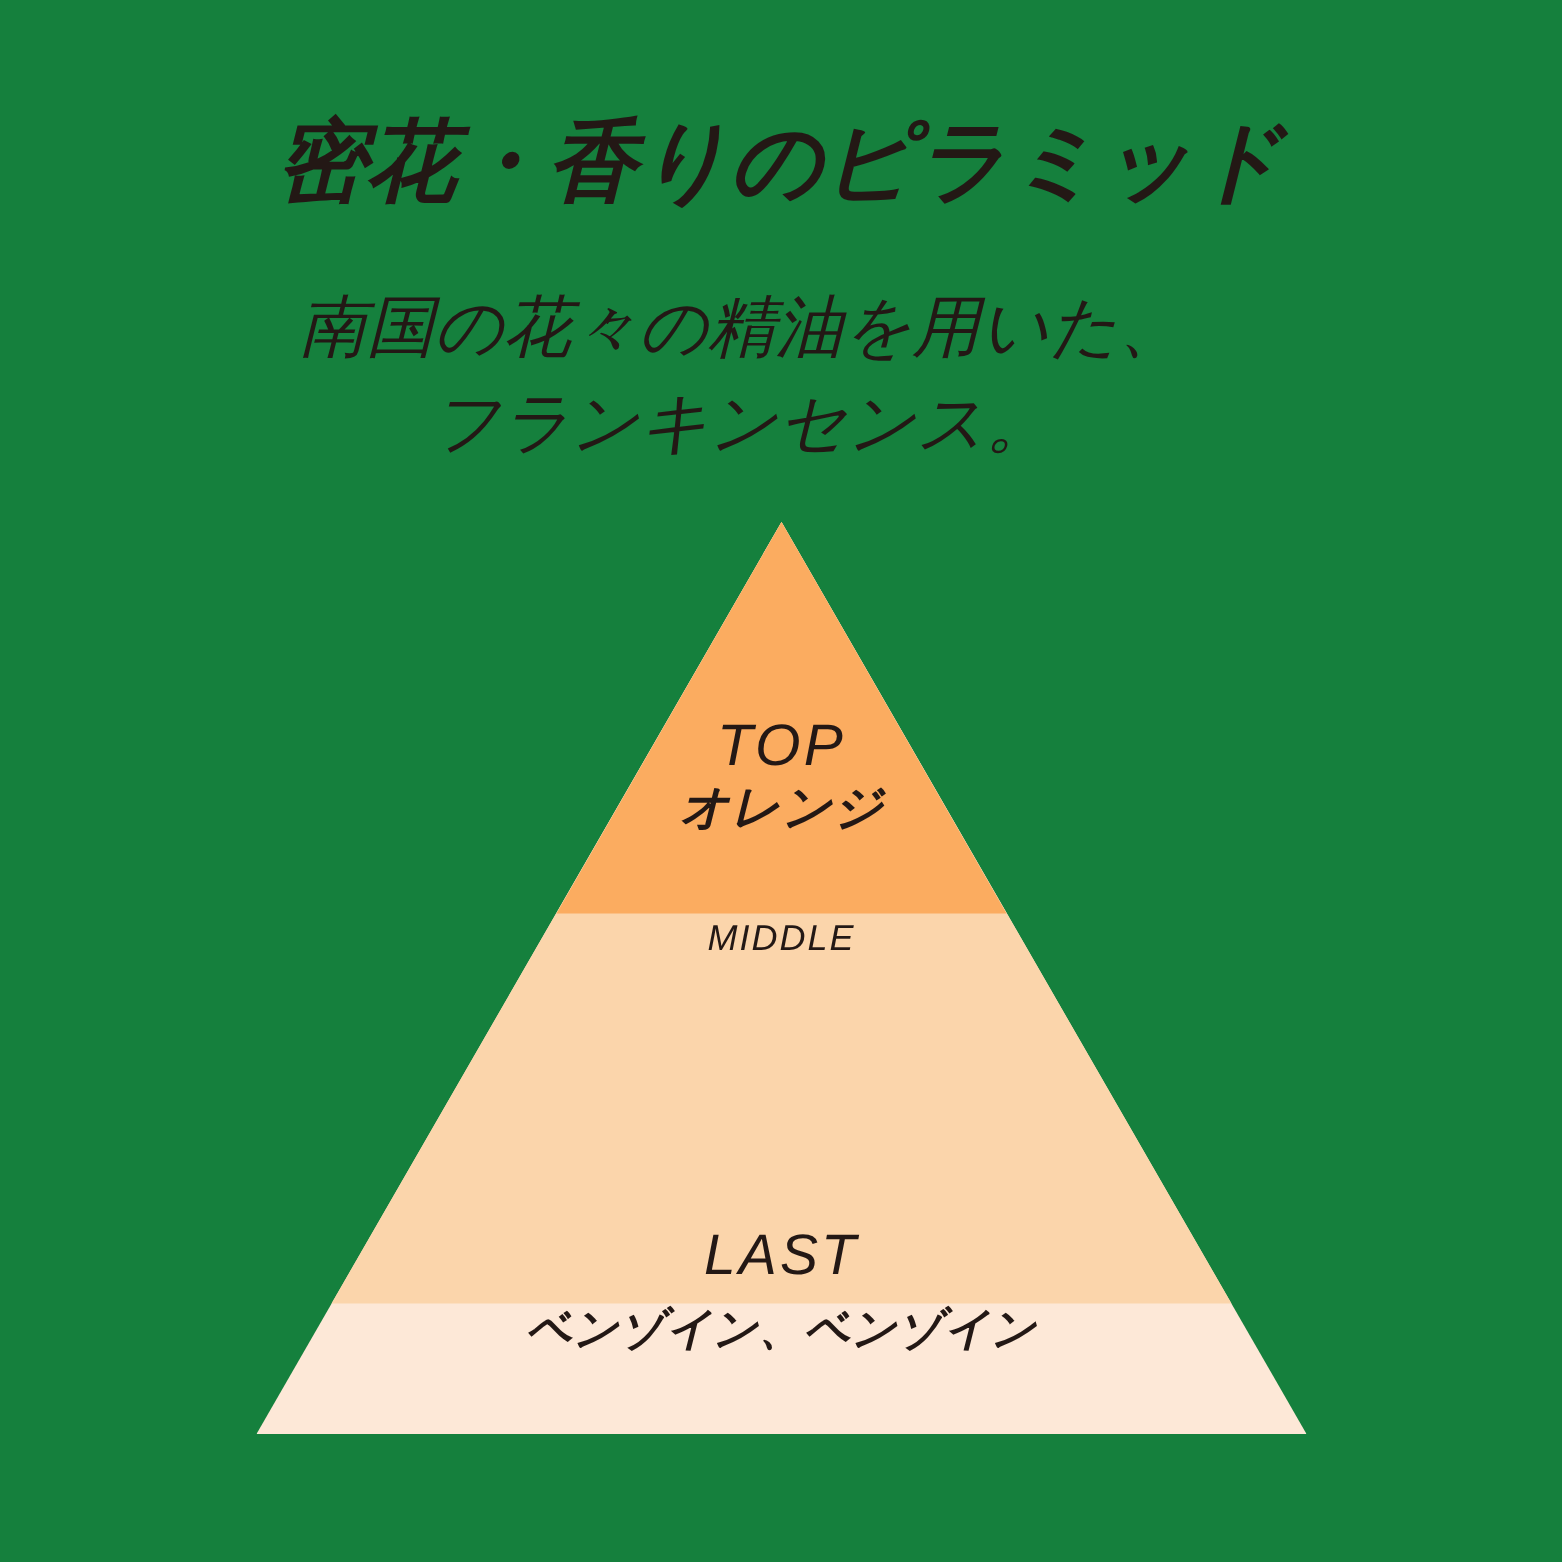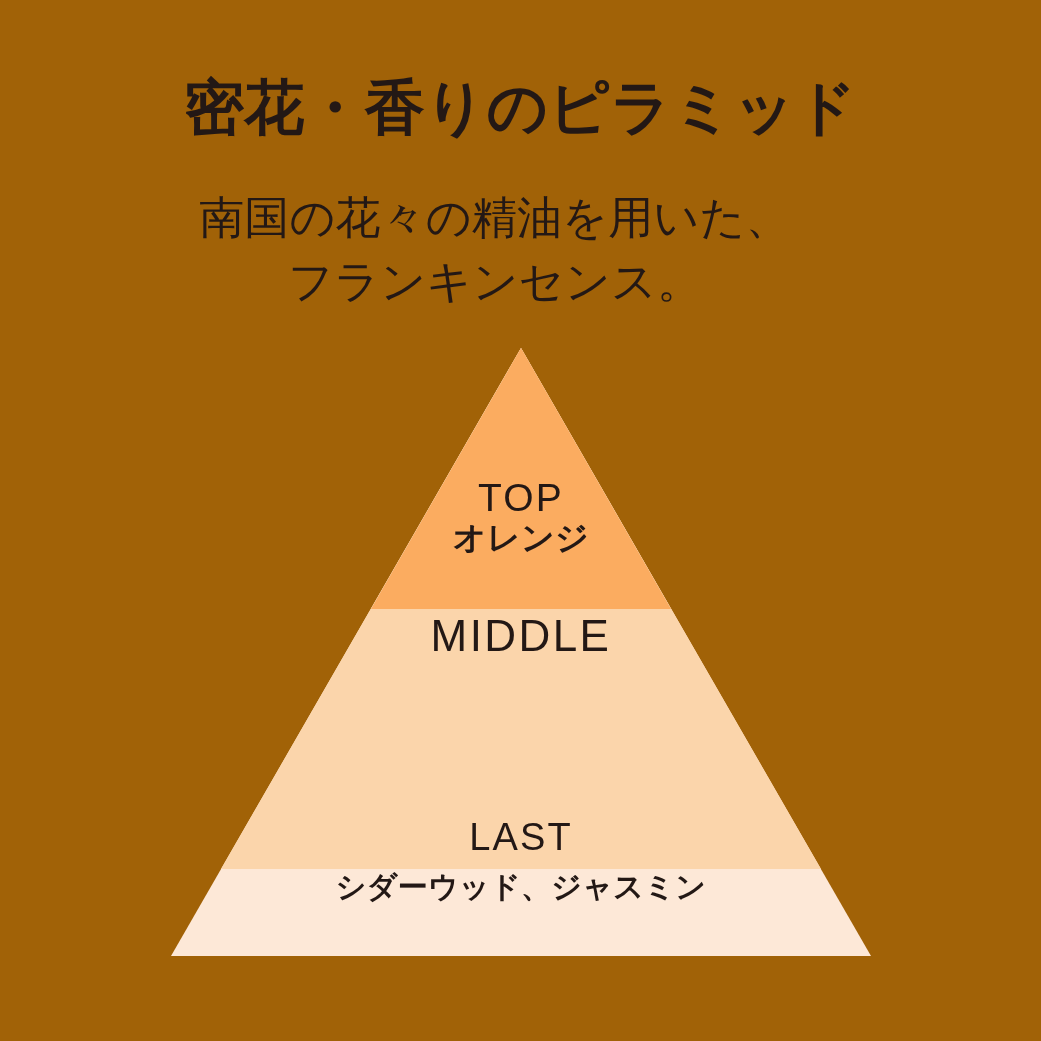--- a/index.html
+++ b/index.html
@@ -121,21 +121,21 @@
     font-size: 33px;
     line-height: 1.25;
     letter-spacing: 0.01em;
   }
 
   
   .band-middle {
     top: 266px;
   }
   .band-middle .band-name {
-    font-size: 44px;
+    font-size: 24px;
     line-height: 1.0;
   }
   .band-middle .band-notes {
     margin-top: 14px;
     font-size: 22px;
     line-height: 1.48;
     letter-spacing: 0.005em;
   }
 
   
@@ -149,21 +149,21 @@
   .band-last .band-notes {
     margin-top: 12px;
     font-size: 30px;
     line-height: 1.25;
     letter-spacing: 0.01em;
   }
 </style>
 </head>
 <body>
 
-<div id="page" style="background: #a16207;">
+<div id="page" style="background: #15803d; font-style: italic;">
 
   <div class="header">
     <h1 class="page-title">密花・香りのピラミッド</h1>
 
     <div class="subtitle">
       <span class="sub-line">南国の花々の精油を用いた、</span>
       <span class="sub-line">フランキンセンス。</span>
     </div>
   </div>
 
@@ -187,20 +187,20 @@
         </span>
       </div>
 
       <div class="band band-middle">
         <span class="band-name">MIDDLE</span>
       </div>
 
       <div class="band band-last">
         <span class="band-name">LAST</span>
         <span class="band-notes">
-          <span class="note-line">シダーウッド、ジャスミン</span>
+          <span class="note-line">ベンゾイン、ベンゾイン</span>
         </span>
       </div>
 
     </div>
   </div>
 
 </div>
 
 </body></html>

